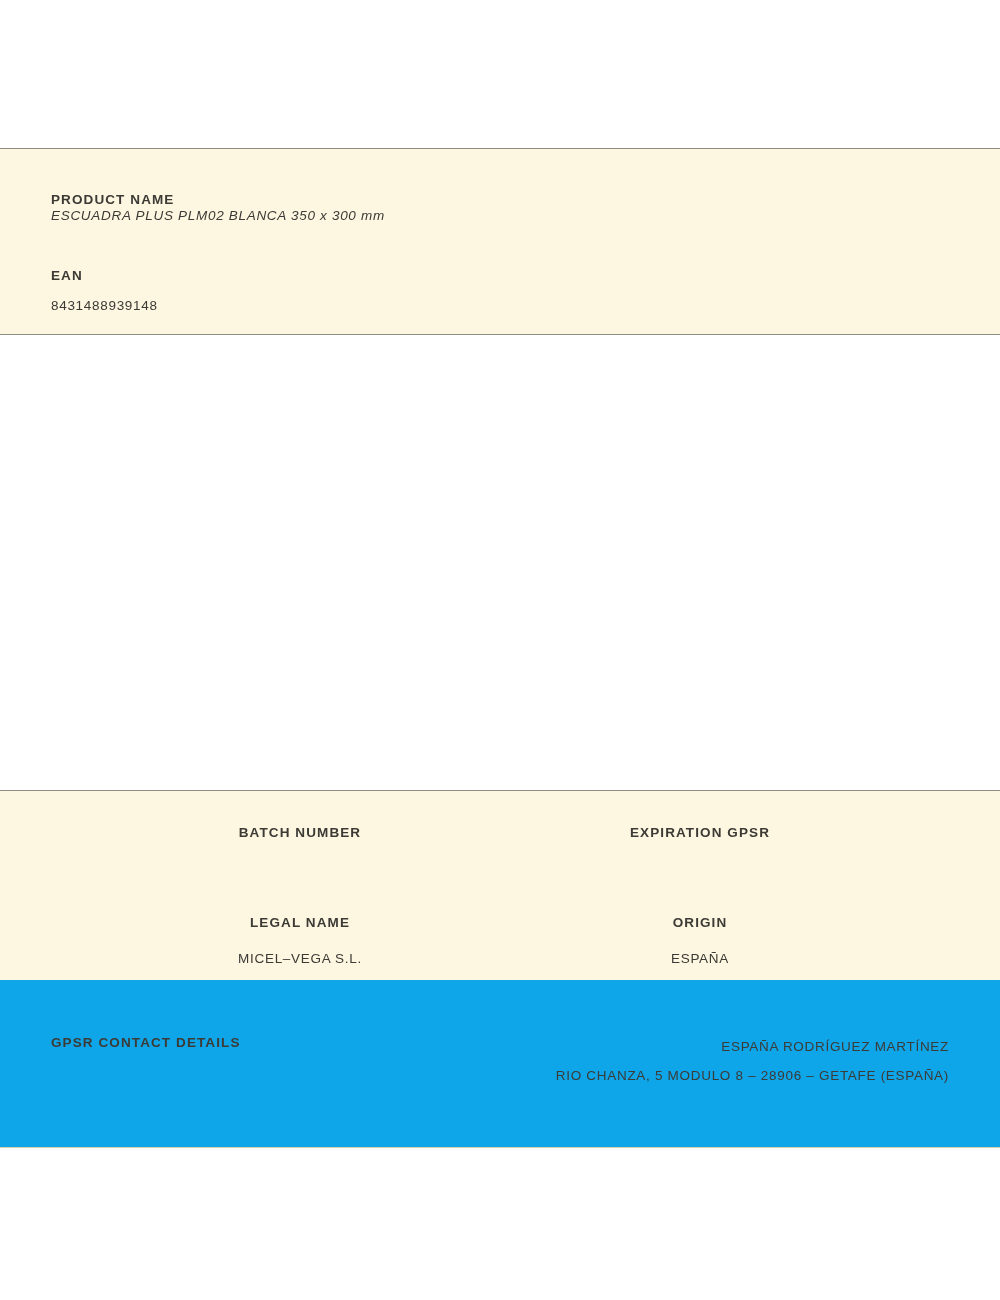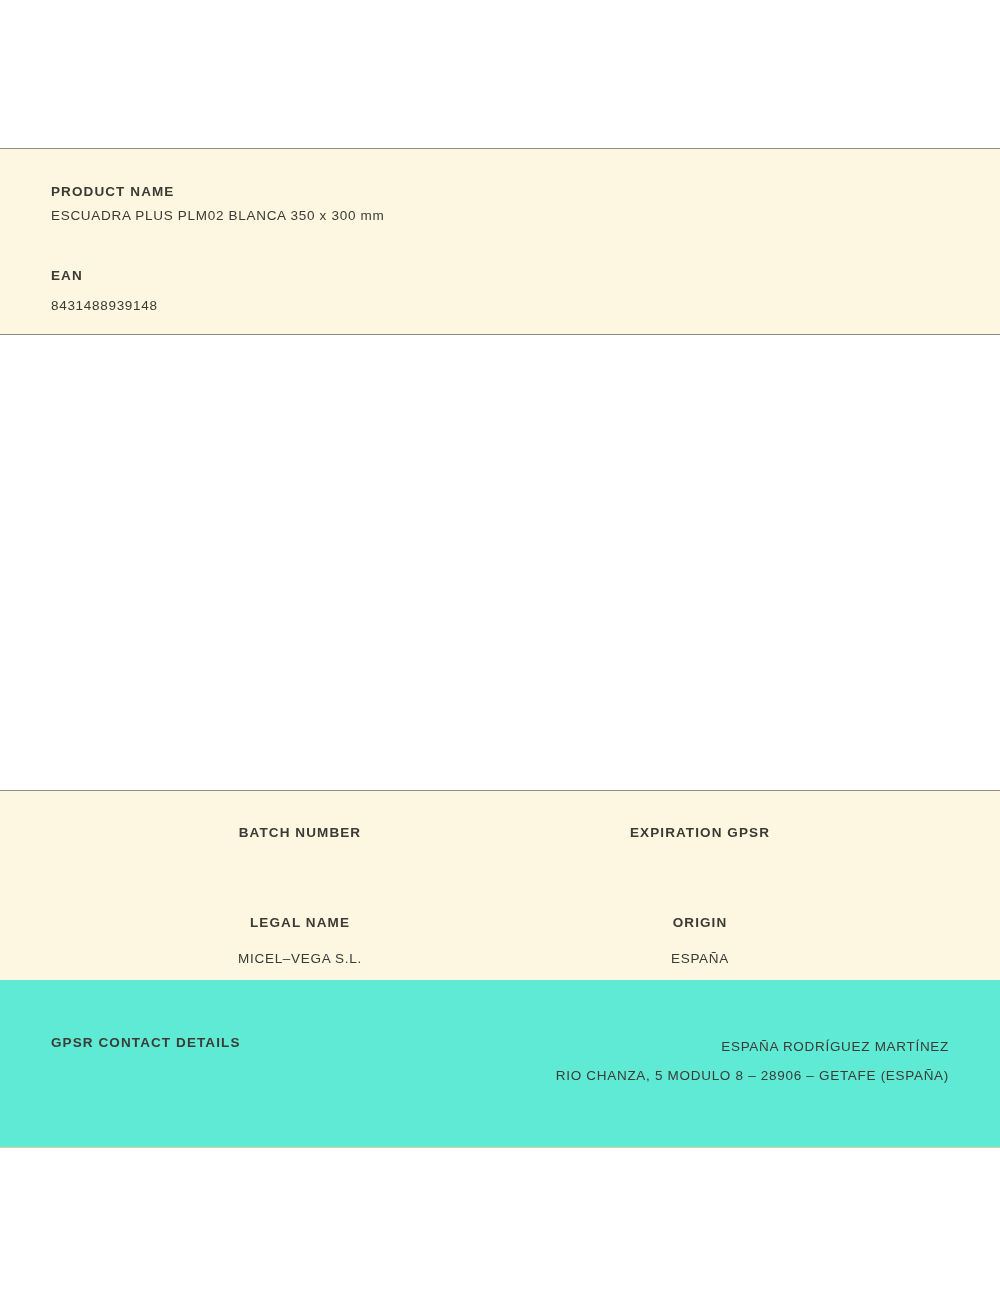--- a/index.html
+++ b/index.html
@@ -44,26 +44,27 @@
   }
   .field-value {
     font-size: 13.5px;
     font-weight: normal;
     letter-spacing: 0.7px;
     color: #3b3a35;
   }
   .product-name-label {
     position: absolute;
     left: 51px;
-    top: 35px;
+    top: 43px;
   }
   .product-name-value {
     position: absolute;
     left: 51px;
     top: 59px;
+    font-style: italic;
   }
   .ean-label {
     position: absolute;
     left: 51px;
     top: 119px;
   }
   .ean-value {
     position: absolute;
     left: 51px;
     top: 149px;
@@ -107,21 +108,21 @@
   .row-2 { top: 124px; }
   .row-3 { top: 160px; }
 
   
   .gpsr-block {
     position: absolute;
     left: 0;
     top: 980px;
     width: 1000px;
     height: 168px;
-    background: #5eead4;
+    background: #0ea5e9;
     border-bottom: 1px solid #d8cfa4;
     box-sizing: border-box;
   }
   .gpsr-label {
     position: absolute;
     left: 51px;
     top: 55px;
     font-size: 13.5px;
     font-weight: bold;
     letter-spacing: 1.1px;

